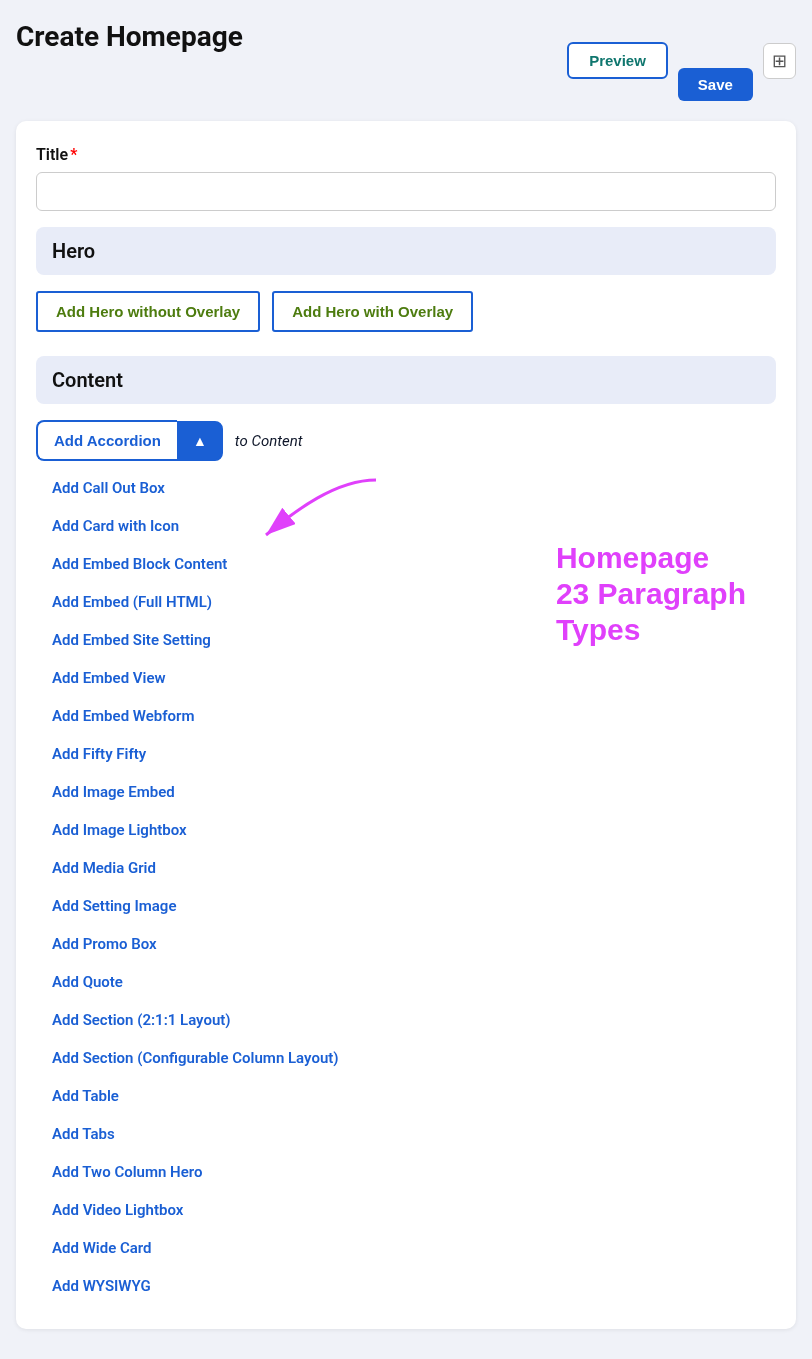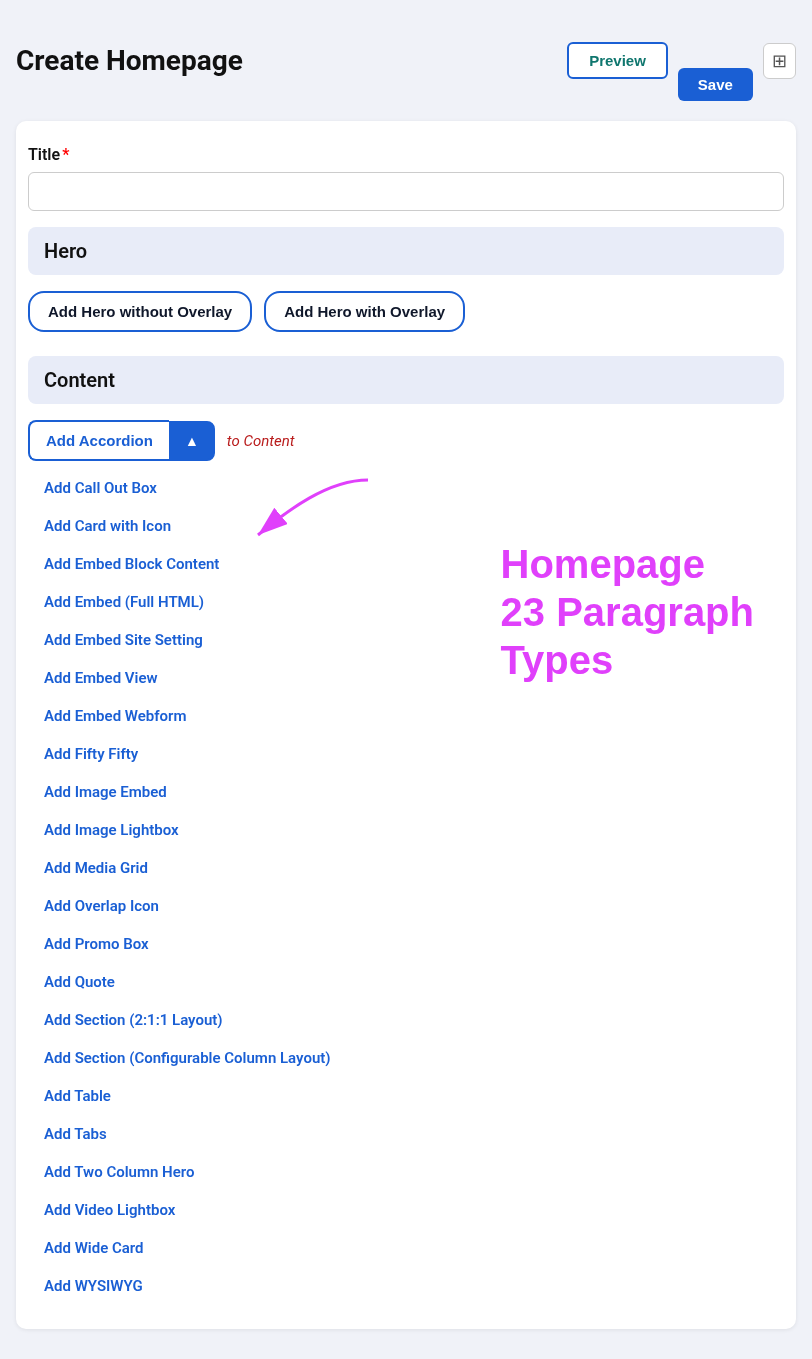--- a/index.html
+++ b/index.html
@@ -13,21 +13,21 @@
     .page-wrapper {
       max-width: 812px;
       margin: 0 auto;
       background: #f0f2f8;
       min-height: 1359px;
       padding: 20px 16px;
     }
 
     .header {
       display: flex;
-      align-items: center;
+      align-items: flex-start;
       justify-content: space-between;
       margin-bottom: 20px;
     }
 
     .page-title {
       font-size: 28px;
       font-weight: 700;
       color: #111;
     }
 
@@ -68,21 +68,21 @@
       cursor: pointer;
       color: #555;
       font-size: 18px;
       display: flex;
       align-items: center;
     }
 
     .main-card {
       background: white;
       border-radius: 10px;
-      padding: 24px 12px;
+      padding: 24px 20px;
       box-shadow: 0 1px 4px rgba(0,0,0,0.08);
     }
 
     .field-label {
       font-size: 16px;
       font-weight: 600;
       color: #111;
       margin-bottom: 8px;
     }
 
@@ -114,25 +114,25 @@
     .hero-buttons {
       display: flex;
       gap: 12px;
       margin-bottom: 24px;
       flex-wrap: wrap;
     }
 
     .btn-hero {
       border: 2px solid #1a5fd4;
       background: white;
-      color: #0f172a;
+      color: #4d7c0f;
       font-size: 15px;
       font-weight: 600;
       padding: 10px 18px;
-      border-radius: 16px;
+      border-radius: 3px;
       cursor: pointer;
     }
 
     .accordion-row {
       display: flex;
       align-items: center;
       gap: 0;
       margin-bottom: 8px;
     }
 
@@ -156,21 +156,21 @@
       border-radius: 0 8px 8px 0;
       cursor: pointer;
       font-size: 14px;
       display: flex;
       align-items: center;
     }
 
     .to-content-label {
       margin-left: 12px;
       font-size: 15px;
-      color: #b91c1c;
+      color: #0f172a;
       font-style: italic;
     }
 
     .dropdown-list {
       background: white;
       border: none;
       border-radius: 0;
       margin-top: 0;
       padding: 0 8px;
     }
@@ -188,21 +188,21 @@
 
     
     .annotation-wrapper {
       position: relative;
     }
 
     .annotation-text {
       position: absolute;
       right: 30px;
       top: 120px;
-      font-size: 40px;
+      font-size: 30px;
       font-weight: bold;
       color: #e040fb;
       font-family: 'Comic Sans MS', cursive, sans-serif;
       line-height: 1.2;
       pointer-events: none;
       z-index: 10;
     }
 
     
     .arrow-svg {
@@ -288,21 +288,21 @@
         <a class="dropdown-item">Add Card with Icon</a>
         <a class="dropdown-item">Add Embed Block Content</a>
         <a class="dropdown-item">Add Embed (Full HTML)</a>
         <a class="dropdown-item">Add Embed Site Setting</a>
         <a class="dropdown-item">Add Embed View</a>
         <a class="dropdown-item">Add Embed Webform</a>
         <a class="dropdown-item">Add Fifty Fifty</a>
         <a class="dropdown-item">Add Image Embed</a>
         <a class="dropdown-item">Add Image Lightbox</a>
         <a class="dropdown-item">Add Media Grid</a>
-        <a class="dropdown-item">Add Overlap Icon</a>
+        <a class="dropdown-item">Add Setting Image</a>
         <a class="dropdown-item">Add Promo Box</a>
         <a class="dropdown-item">Add Quote</a>
         <a class="dropdown-item">Add Section (2:1:1 Layout)</a>
         <a class="dropdown-item">Add Section (Configurable Column Layout)</a>
         <a class="dropdown-item">Add Table</a>
         <a class="dropdown-item">Add Tabs</a>
         <a class="dropdown-item">Add Two Column Hero</a>
         <a class="dropdown-item">Add Video Lightbox</a>
         <a class="dropdown-item">Add Wide Card</a>
         <a class="dropdown-item">Add WYSIWYG</a>

